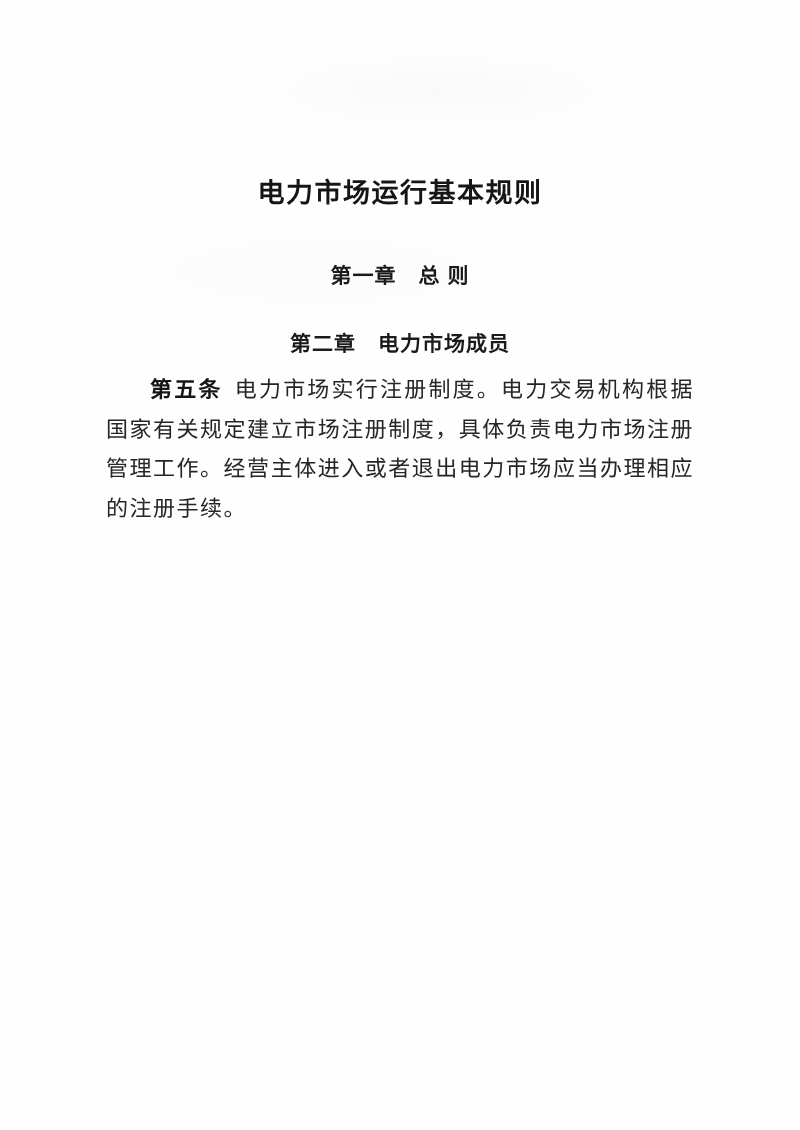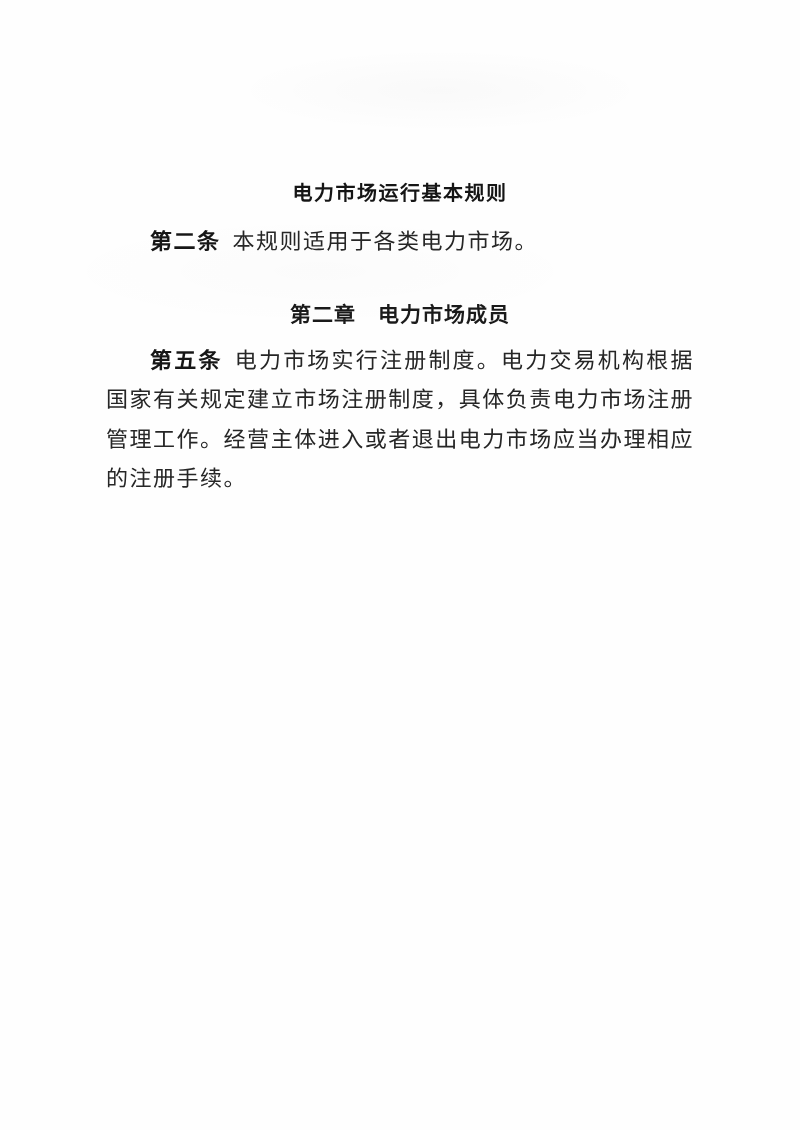--- a/index.html
+++ b/index.html
@@ -23,21 +23,21 @@
     padding: 0 106px;
     background:
       radial-gradient(ellipse 300px 60px at 55% 8%, rgba(0,0,0,0.018), rgba(0,0,0,0) 70%),
       radial-gradient(ellipse 400px 80px at 40% 24%, rgba(0,0,0,0.012), rgba(0,0,0,0) 70%),
       #fefefe;
     position: relative;
   }
   .doc-title {
     margin: 0;
     padding-top: 176px;
-    font-size: 20px;
+    font-size: 27px;
     line-height: 35px;
     font-weight: bold;
     letter-spacing: 1.5px;
     text-align: center;
     color: #151515;
     font-family: "Liberation Serif", "DejaVu Serif", serif;
   }
   .chapter-heading {
     margin: 50px 0 0 0;
     font-size: 21px;
@@ -72,24 +72,24 @@
   }
 </style>
 </head>
 <body>
 
 <div class="sheet">
 
   <h1 class="doc-title">电力市场运行基本规则</h1>
 
   <section>
+    <h2 class="chapter-heading">第一章　总 则</h2>
 
     <div class="articles">
 
-      <p class="para"><span class="art-label">第二条</span><span>本规则适用于各类电力市场。</span></p>
 
     </div>
   </section>
 
   <section>
     <h2 class="chapter-heading second">第二章　电力市场成员</h2>
 
     <div class="articles">
 
       <p class="para"><span class="art-label">第五条</span><span>电力市场实行注册制度。电力交易机构根据国家有关规定建立市场注册制度，具体负责电力市场注册管理工作。经营主体进入或者退出电力市场应当办理相应的注册手续。</span></p>

